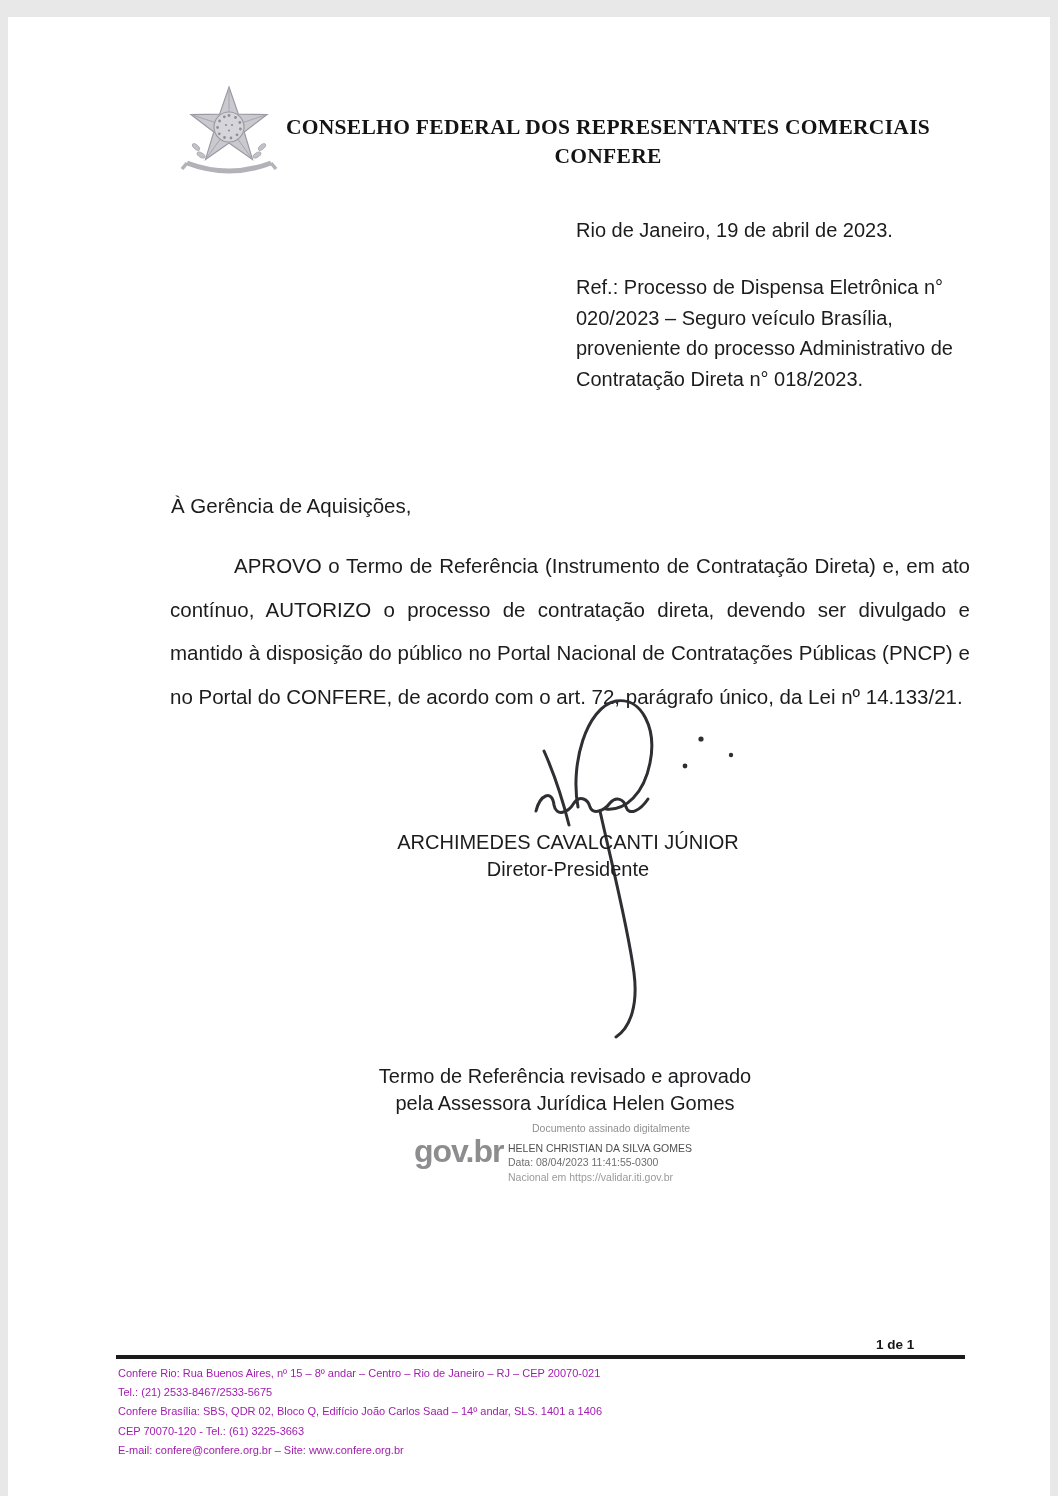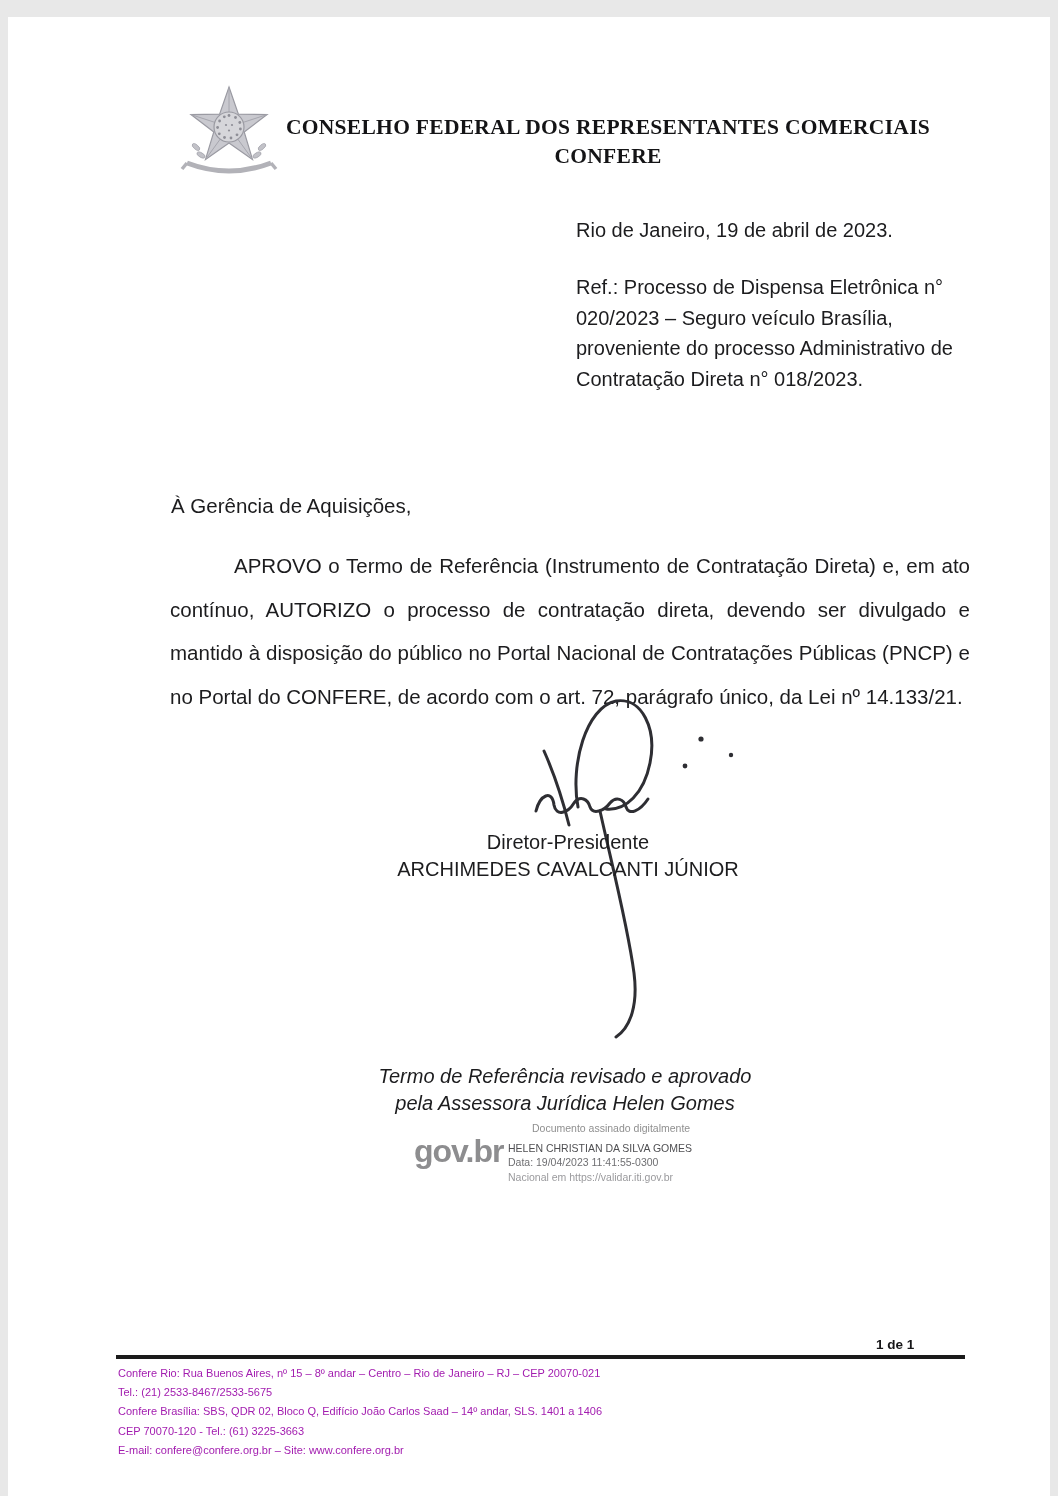--- a/index.html
+++ b/index.html
@@ -34,21 +34,21 @@
   }
   
   .sig-svg{position:absolute;left:420px;top:678px;width:440px;height:350px;pointer-events:none;}
   .sig-name{
     position:absolute;left:310px;top:812px;width:500px;
     text-align:center;font-size:20px;line-height:26.5px;
   }
   
   .approval{
     position:absolute;left:307px;top:1046px;width:500px;
-    text-align:center;font-size:20px;line-height:27px;font-style:italic;
+    text-align:center;font-size:20px;line-height:27px;
   }
   
   .govbr-logo{
     position:absolute;left:406px;top:1116px;
     font-size:32px;font-weight:bold;color:#8d8d8f;
     letter-spacing:-1px;filter:blur(0.6px);
   }
   .ds-text{position:absolute;left:500px;top:1104px;font-size:10.5px;line-height:14.5px;}
   .ds-line1{color:#8f8f8f;padding-left:24px;}
   .ds-name{color:#4f4f52;font-weight:normal;margin-top:5px;}
@@ -142,34 +142,34 @@
       </g>
       <g fill="#2e2e33">
         <circle cx="273" cy="44" r="2.6"></circle>
         <circle cx="303" cy="60" r="2.2"></circle>
         <circle cx="257" cy="71" r="2.4"></circle>
       </g>
     </svg>
   </div>
 
   <div class="sig-name">
+    <div>ARCHIMEDES CAVALCANTI JÚNIOR</div>
     <div>Diretor-Presidente</div>
-    <div>ARCHIMEDES CAVALCANTI JÚNIOR</div>
   </div>
 
   <div class="approval">
     <div>Termo de Referência revisado e aprovado</div>
     <div>pela Assessora Jurídica Helen Gomes</div>
   </div>
 
   <div class="govbr-logo">gov.br</div>
   <div class="ds-text">
     <div class="ds-line1">Documento assinado digitalmente</div>
     <div class="ds-name">HELEN CHRISTIAN DA SILVA GOMES</div>
-    <div class="ds-date">Data: 19/04/2023 11:41:55-0300</div>
+    <div class="ds-date">Data: 08/04/2023 11:41:55-0300</div>
     <div class="ds-verify">Nacional em https://validar.iti.gov.br</div>
   </div>
 
   <div class="page-indicator">1 de 1</div>
   <div class="footer-rule"></div>
   <div class="footer-lines">
     <div>Confere Rio: Rua Buenos Aires, nº 15 – 8º andar – Centro – Rio de Janeiro – RJ – CEP 20070-021</div>
     <div>Tel.: (21) 2533-8467/2533-5675</div>
     <div>Confere Brasília: SBS, QDR 02, Bloco Q, Edifício João Carlos Saad – 14º andar, SLS. 1401 a 1406</div>
     <div>CEP 70070-120 - Tel.: (61) 3225-3663</div>

